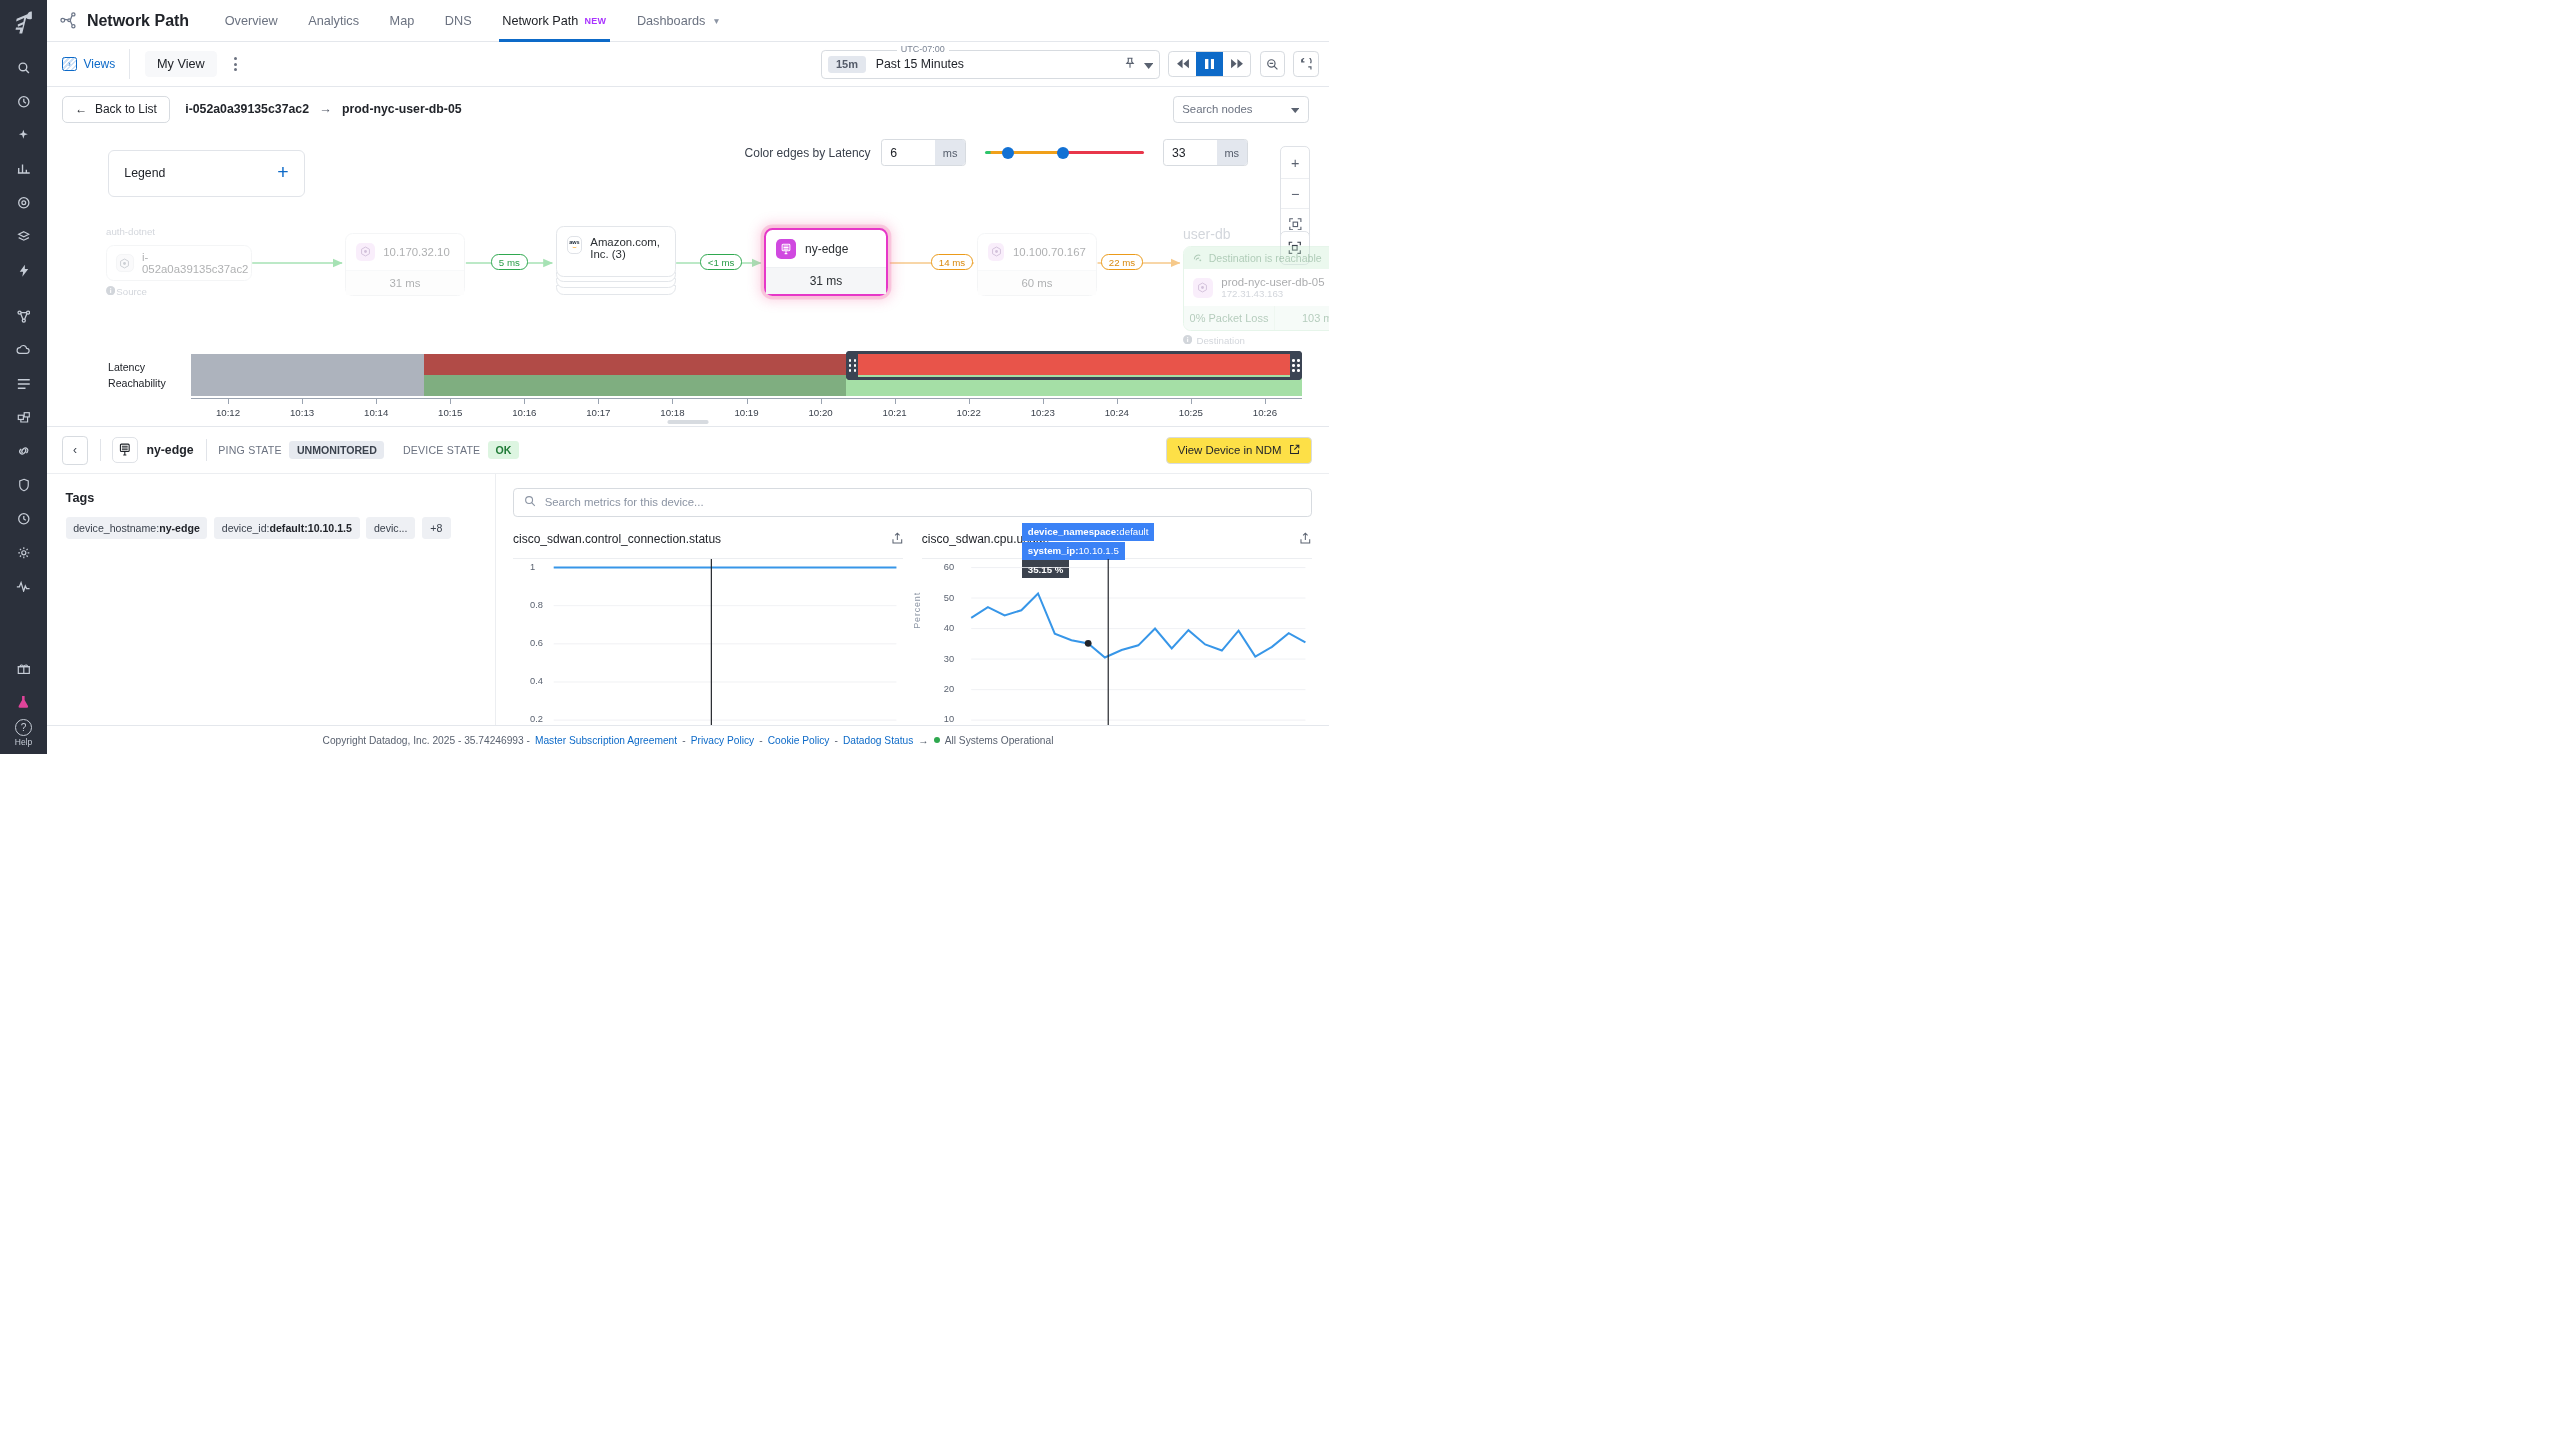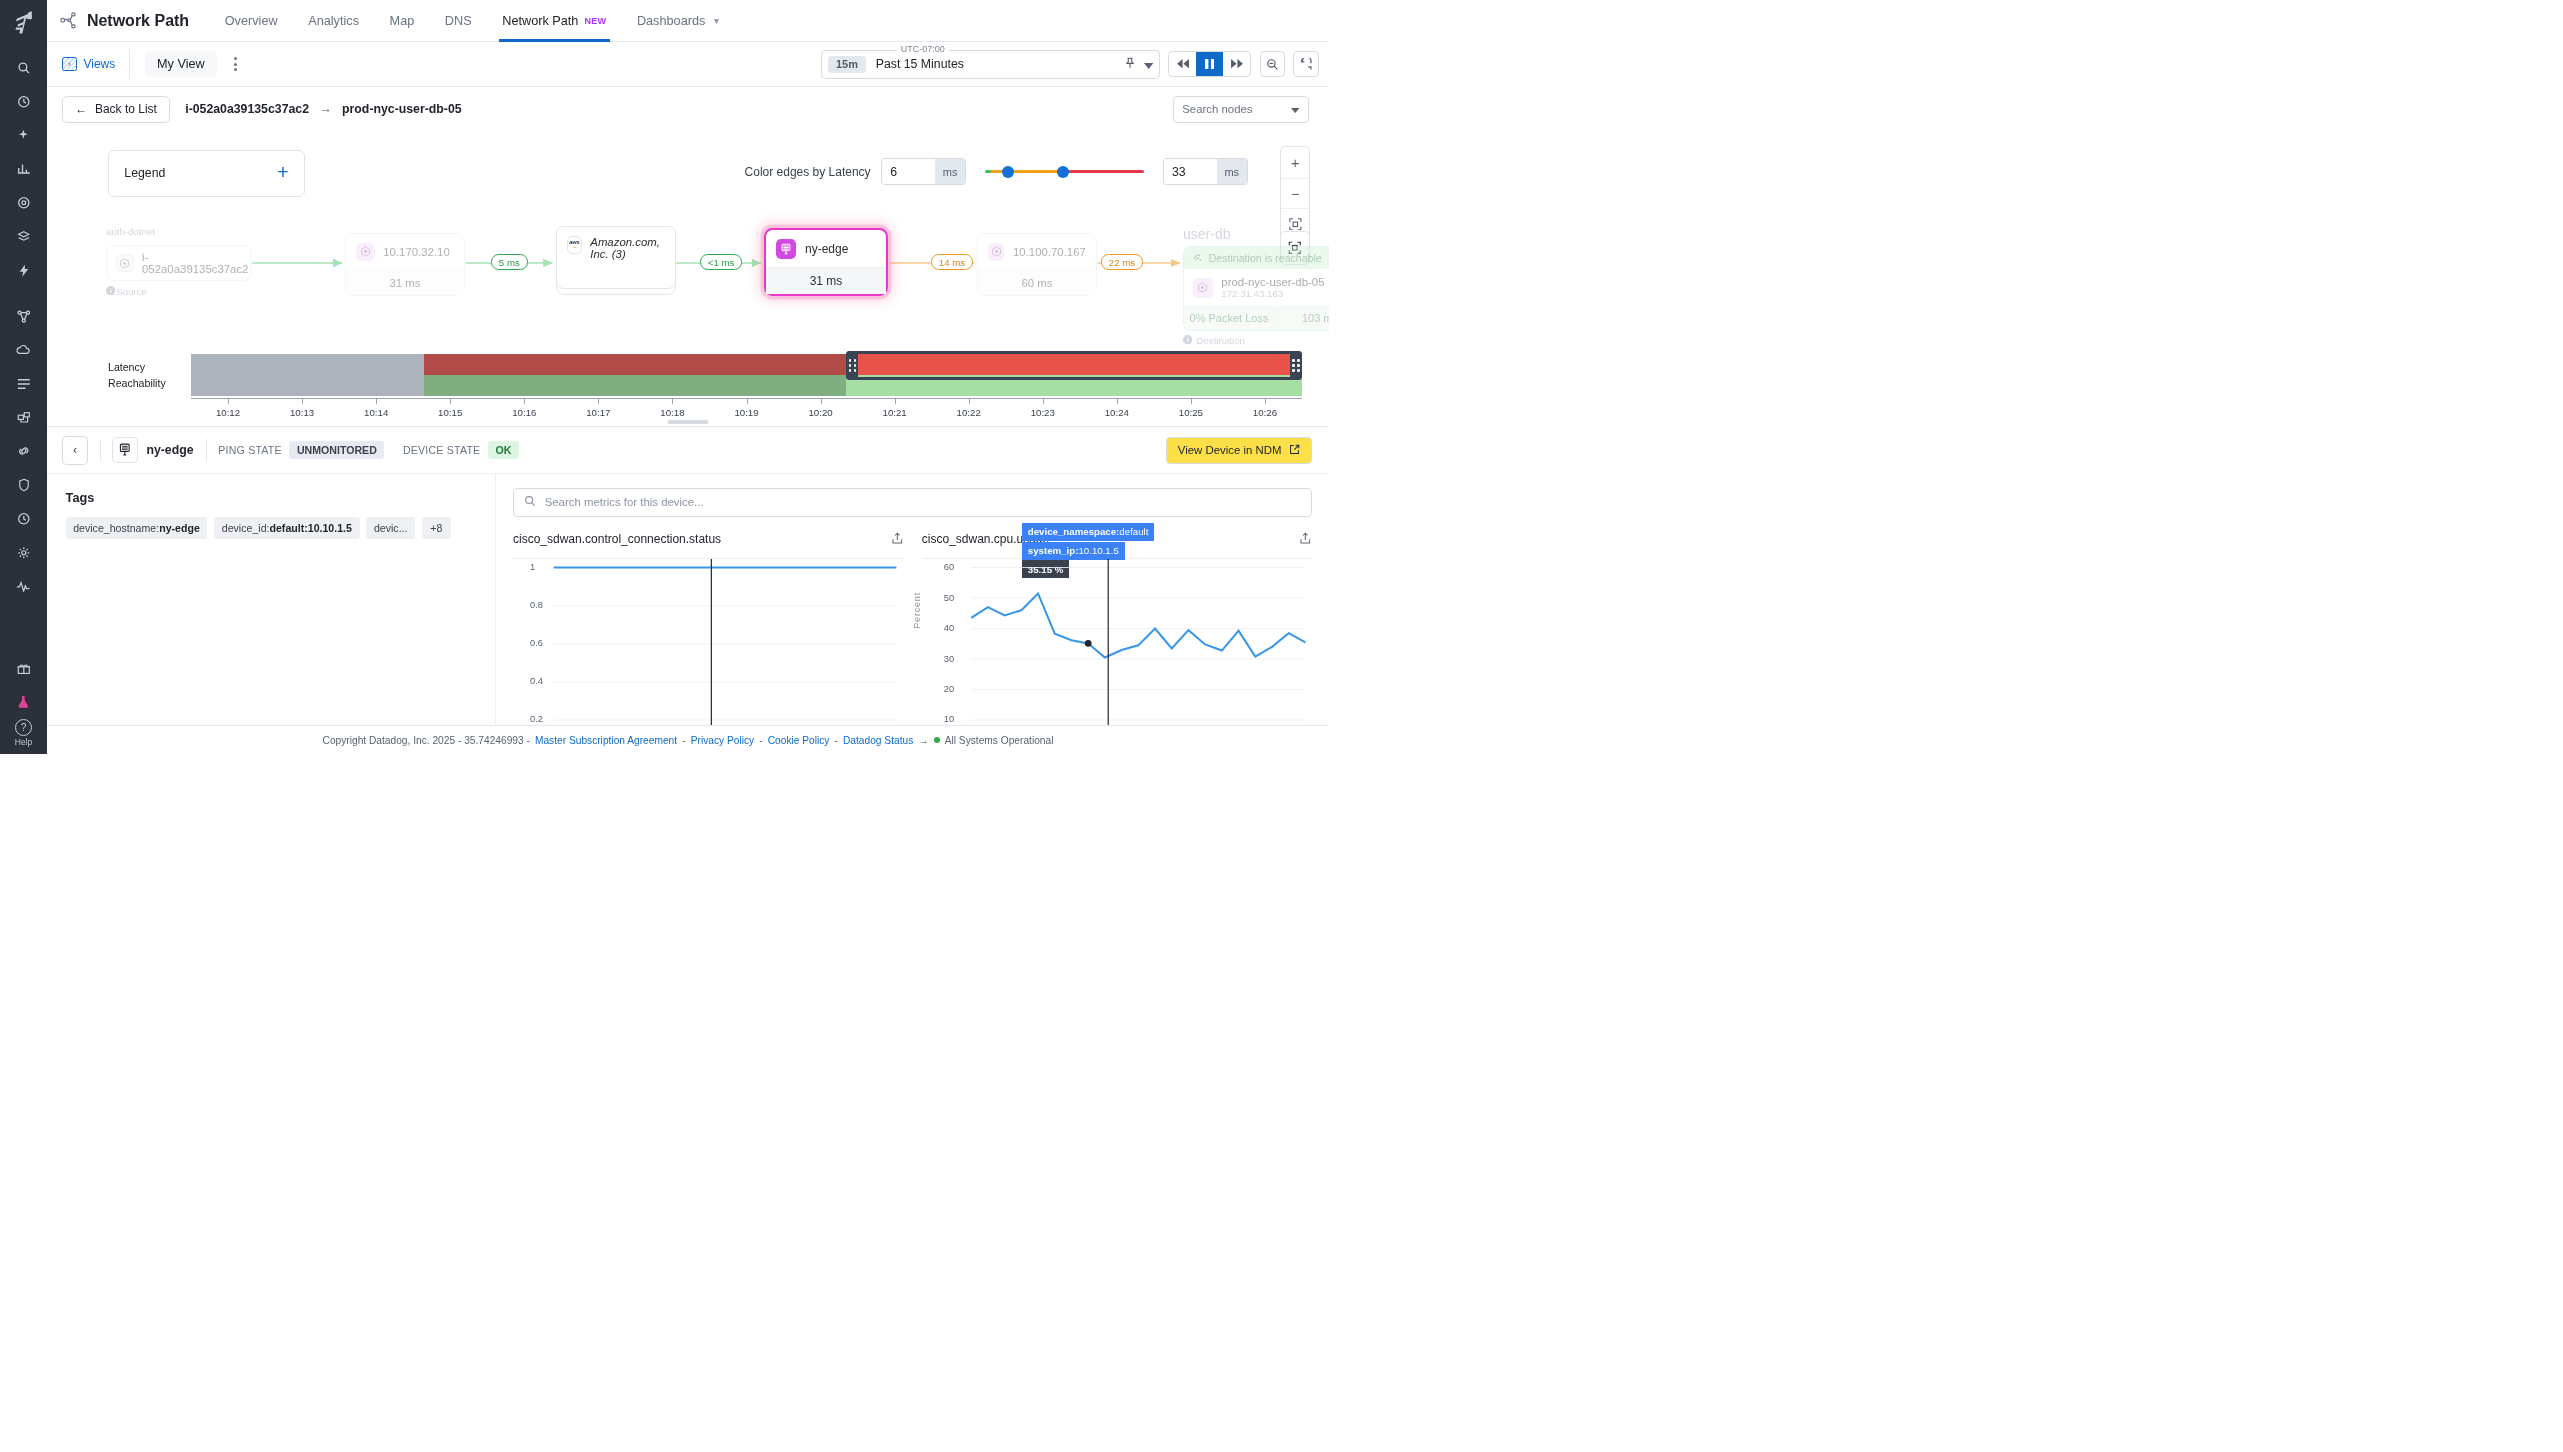--- a/index.html
+++ b/index.html
@@ -119,21 +119,21 @@
   .canvas { position: relative; flex: 0 0 203px; height:203px; }
 
   .legend {
     position:absolute; left: 61px; top: 18.6px; width: 197px; height: 47px;
     border:0.8px solid #e1e4e9; border-radius: 6px; background:#fff;
     display:flex; align-items:center; justify-content:space-between; padding: 0 15.3px;
     font-size:12.3px; color:#21242a;
   }
   .legend .plus { color:#0d6ac8; font-size: 19.5px; font-weight: 400; line-height:1; }
 
-  .latctl { position:absolute; right: 81px; top: 27px; display:flex; align-items:center; gap: 0; }
+  .latctl { position:absolute; right: 81px; top: 8px; display:flex; align-items:center; gap: 0; }
   .latctl-label { font-size: 12px; color:#3b424d; margin-right: 10.2px; }
   .numbox { display:flex; height:27px; border:0.8px solid #d7dbe0; border-radius:3.4px; overflow:hidden; background:#fff;}
   .numbox .val { width: 53px; display:flex; align-items:center; padding-left:8.5px; font-size:12.3px; color:#21242a; }
   .numbox .unit { width: 30.5px; background:#e3e7ee; color:#555d6b; display:flex;align-items:center;justify-content:center;font-size:11px;}
   .slider { position:relative; width: 159px; height: 20.3px; margin: 0 18.6px; display:flex; align-items:center; }
   .track { position:absolute; left:0; right:0; height: 3.4px; border-radius:1.7px;
     background: linear-gradient(to right,#2ec46a 0 3%, #f0a01a 4% 45%, #e8364a 46% 100%); }
   .knob { position:absolute; width: 12px; height: 12px; border-radius:50%; background:#1271d4; top:4.2px; }
 
   .zoomctl { position:absolute; right: 18.6px; top: 15.3px; width: 30.5px;
@@ -149,21 +149,21 @@
   .node .nfoot { border-top:0.8px solid #eef0f3; text-align:center; font-size:11.4px; padding: 6px 0; }
   .dim { opacity: .38; }
 
   .n-src { left: 59px; top: 114px; width: 146px; height: 36px; display:flex; align-items:center; }
   .n-src .nicon { margin-left: 8.5px; }
   .srclabel { position:absolute; left: 59px; top: 95px; font-size:9.7px; color:#8b94a3; }
   .srcfoot  { position:absolute; left: 59px; top: 155px; font-size:9.7px; color:#8b94a3; display:flex; gap:1px; align-items:center;}
 
   .n-hop1 { left: 298px; top: 102px; width: 120px; }
   .n-hop1 .nfoot { background:#fafbfc; }
-  .n-aws  { left: 509px; top: 95px; width: 120px; height: 63px; font-style: italic; }
+  .n-aws  { left: 509px; top: 95px; width: 120px; height: 51px; }
   .n-aws-stack { position:absolute; left:509px; width:120px; border:0.8px solid #e3e6ea; border-bottom-left-radius:7.6px; border-bottom-right-radius:7.6px; background:#fff; height: 10.2px;}
   .n-edge { left: 717px; top: 97px; width: 124px; border: 2.1px solid #e637c8; border-radius: 8.5px;
             box-shadow: 0 0 0 3.4px rgba(243,124,180,.30), 0 0 12px 4.2px rgba(243,90,150,.25); background:#fff; }
   .n-edge .nfoot { background:#f5f6f8; font-size:12px; }
   .n-hop3 { left: 930px; top: 102px; width: 120px; }
   .n-hop3 .nfoot { background:#fafbfc; }
 
   .n-dest-wrap { position:absolute; left: 1136px; top: 95px; width: 183px; }
   .dest-label { font-size:14px; color:#8b94a3; margin-bottom:4.2px; }
   .dest-card { border:0.8px solid #bfe6c9; border-radius:7.6px; overflow:hidden; background:#eaf7ee; }

